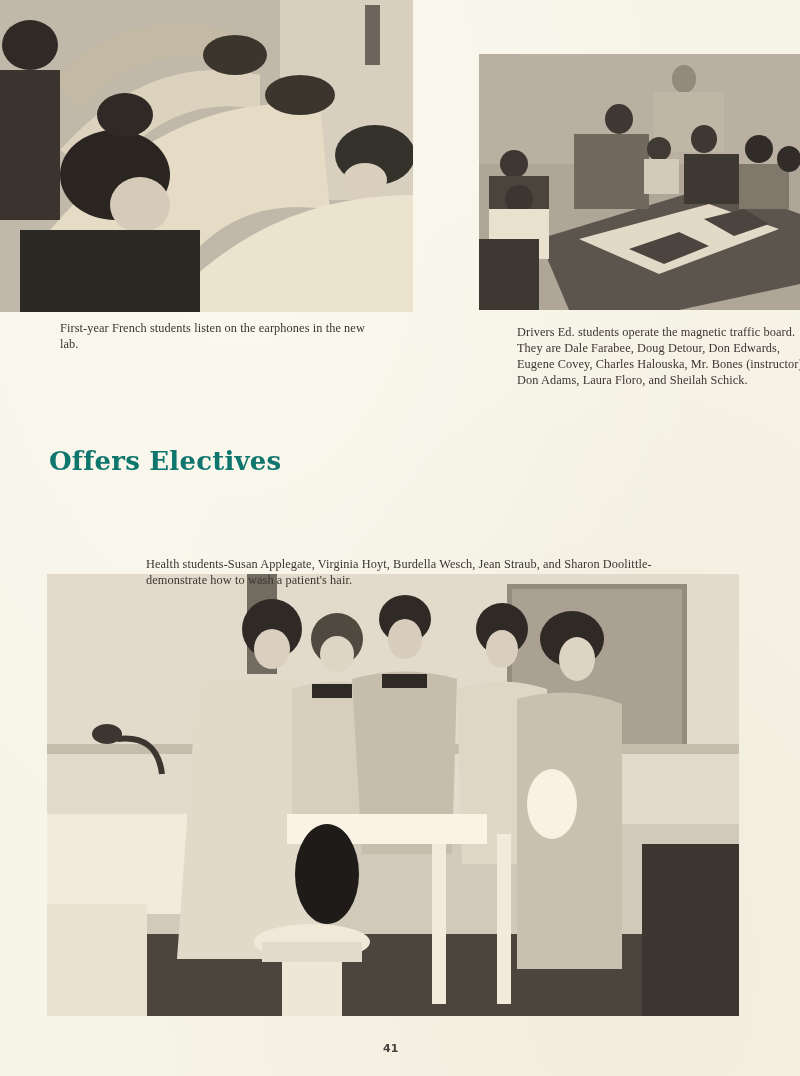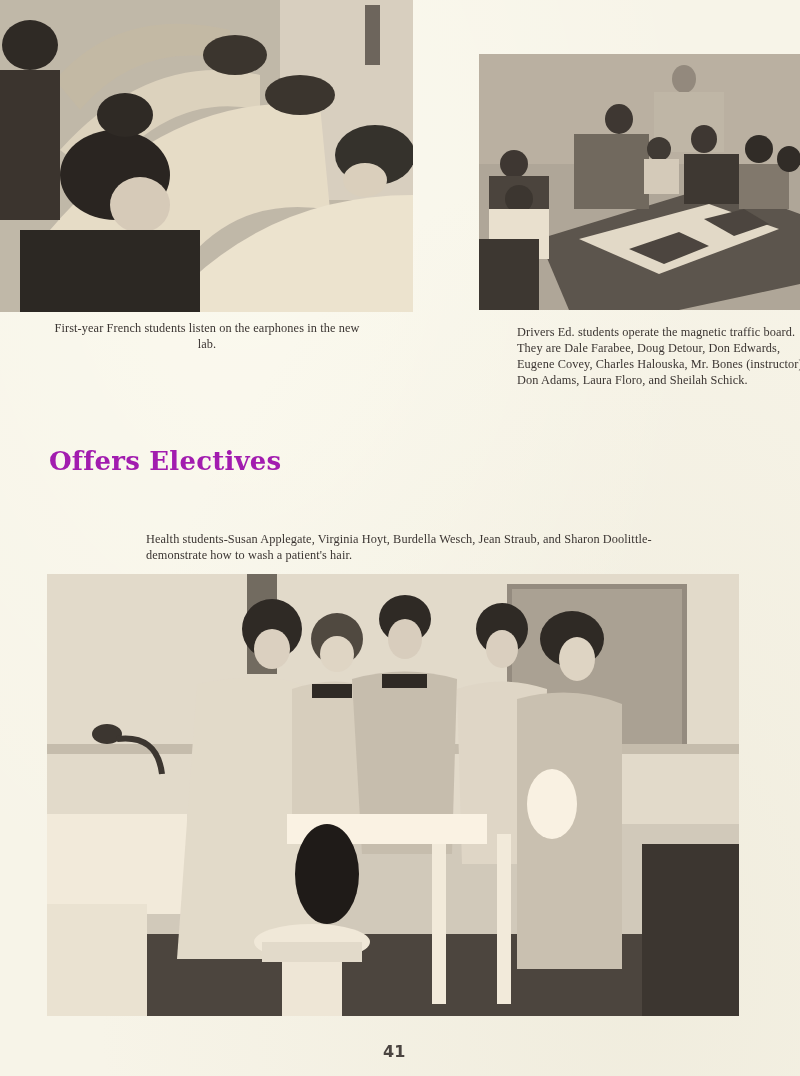--- a/index.html
+++ b/index.html
@@ -38,43 +38,43 @@
     #photo-health { left: 47px; top: 574px; width: 692px; height: 442px; }
 
     .caption {
       position: absolute;
       font-family: "Liberation Serif", serif;
       font-size: 12.3px;
       line-height: 16px;
       color: #3b3532;
       letter-spacing: 0.1px;
     }
-    #caption-french { left: 47px; top: 320px; width: 320px; text-align: center; }
+    #caption-french { left: 60px; top: 320px; width: 320px; }
     #caption-drivers { left: 517px; top: 324px; width: 300px; }
-    #caption-health { left: 146px; top: 531px; width: 520px; }
+    #caption-health { left: 146px; top: 556px; width: 520px; }
 
     .caption p { margin: 0; }
 
     #section-heading {
       position: absolute;
       left: 49px; top: 446px;
       margin: 0;
       font-family: "DejaVu Serif", serif;
       font-weight: bold;
       font-size: 26px;
-      color: #a21caf;
+      color: #0f766e;
       letter-spacing: 0.2px;
       text-align: right;
     }
     #page-number {
       position: absolute;
       left: 383px; top: 1042px;
       font-family: "DejaVu Sans", sans-serif;
       font-weight: bold;
-      font-size: 16px;
+      font-size: 11px;
       color: #4a4440;
     }
   </style>
 </head>
 <body>
 
 <div class="page-texture"></div>
 
 <div class="photo" id="photo-french">
   <svg viewBox="0 0 413 312" preserveAspectRatio="none">

